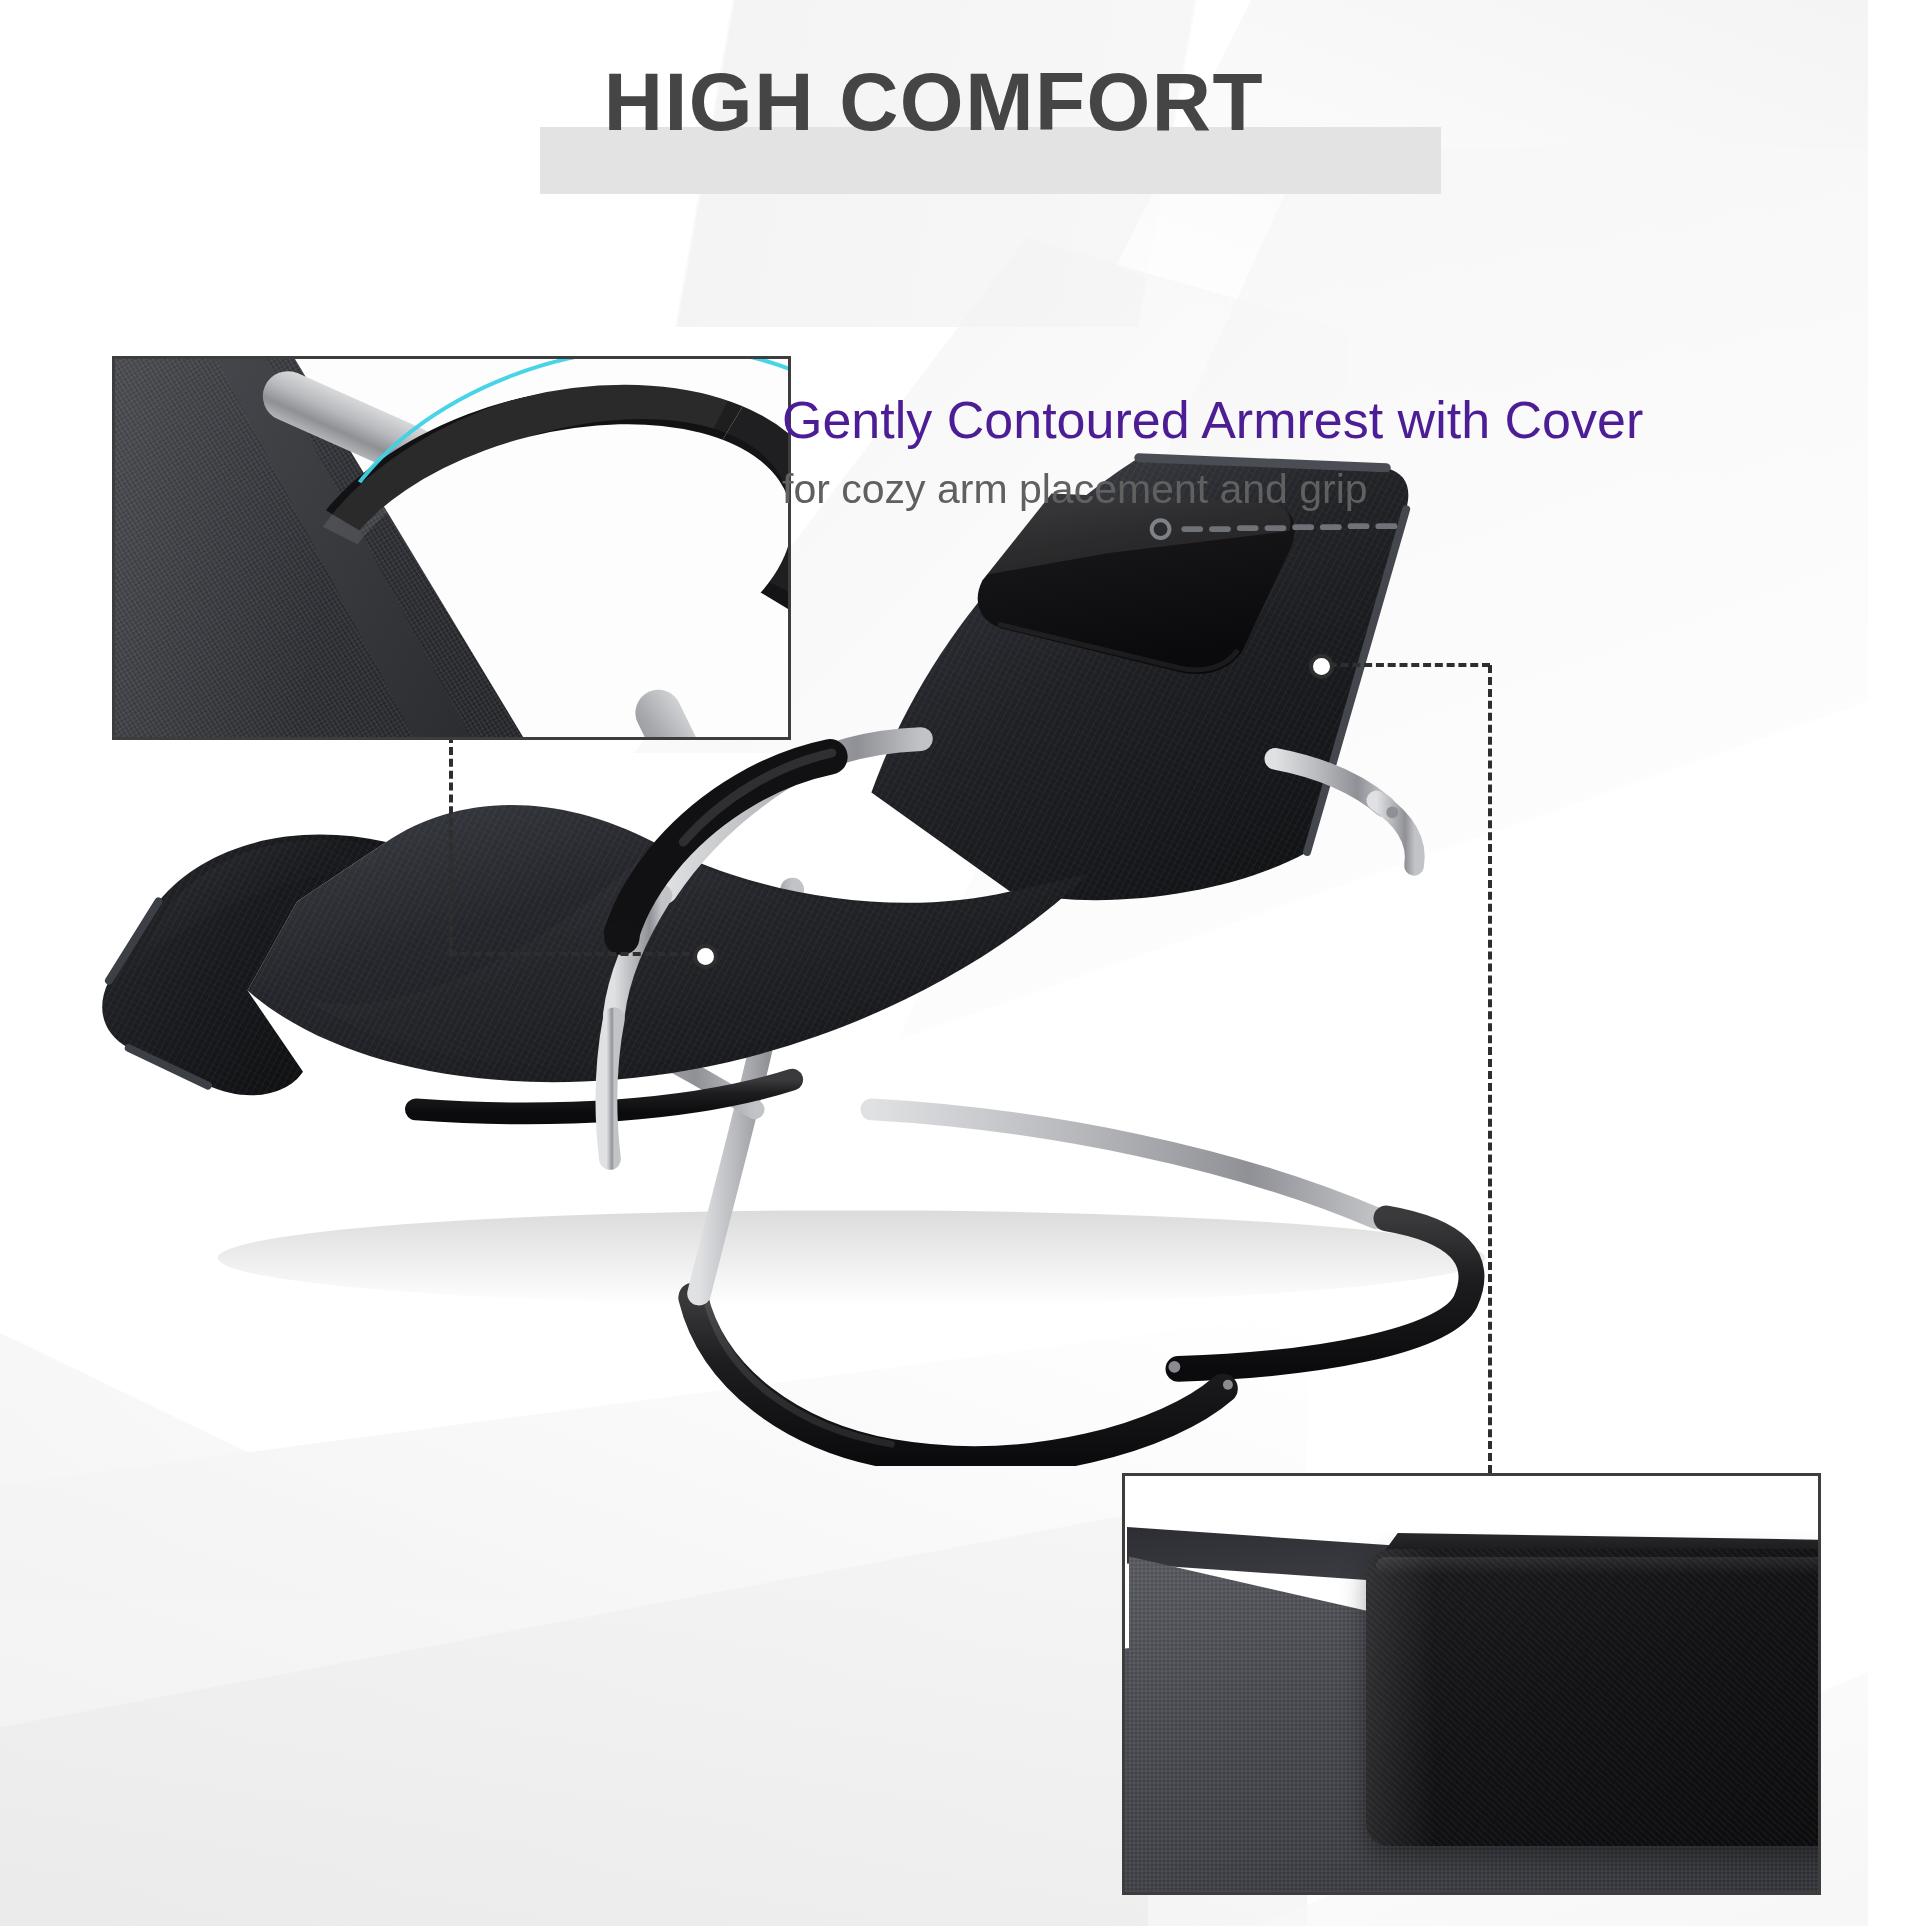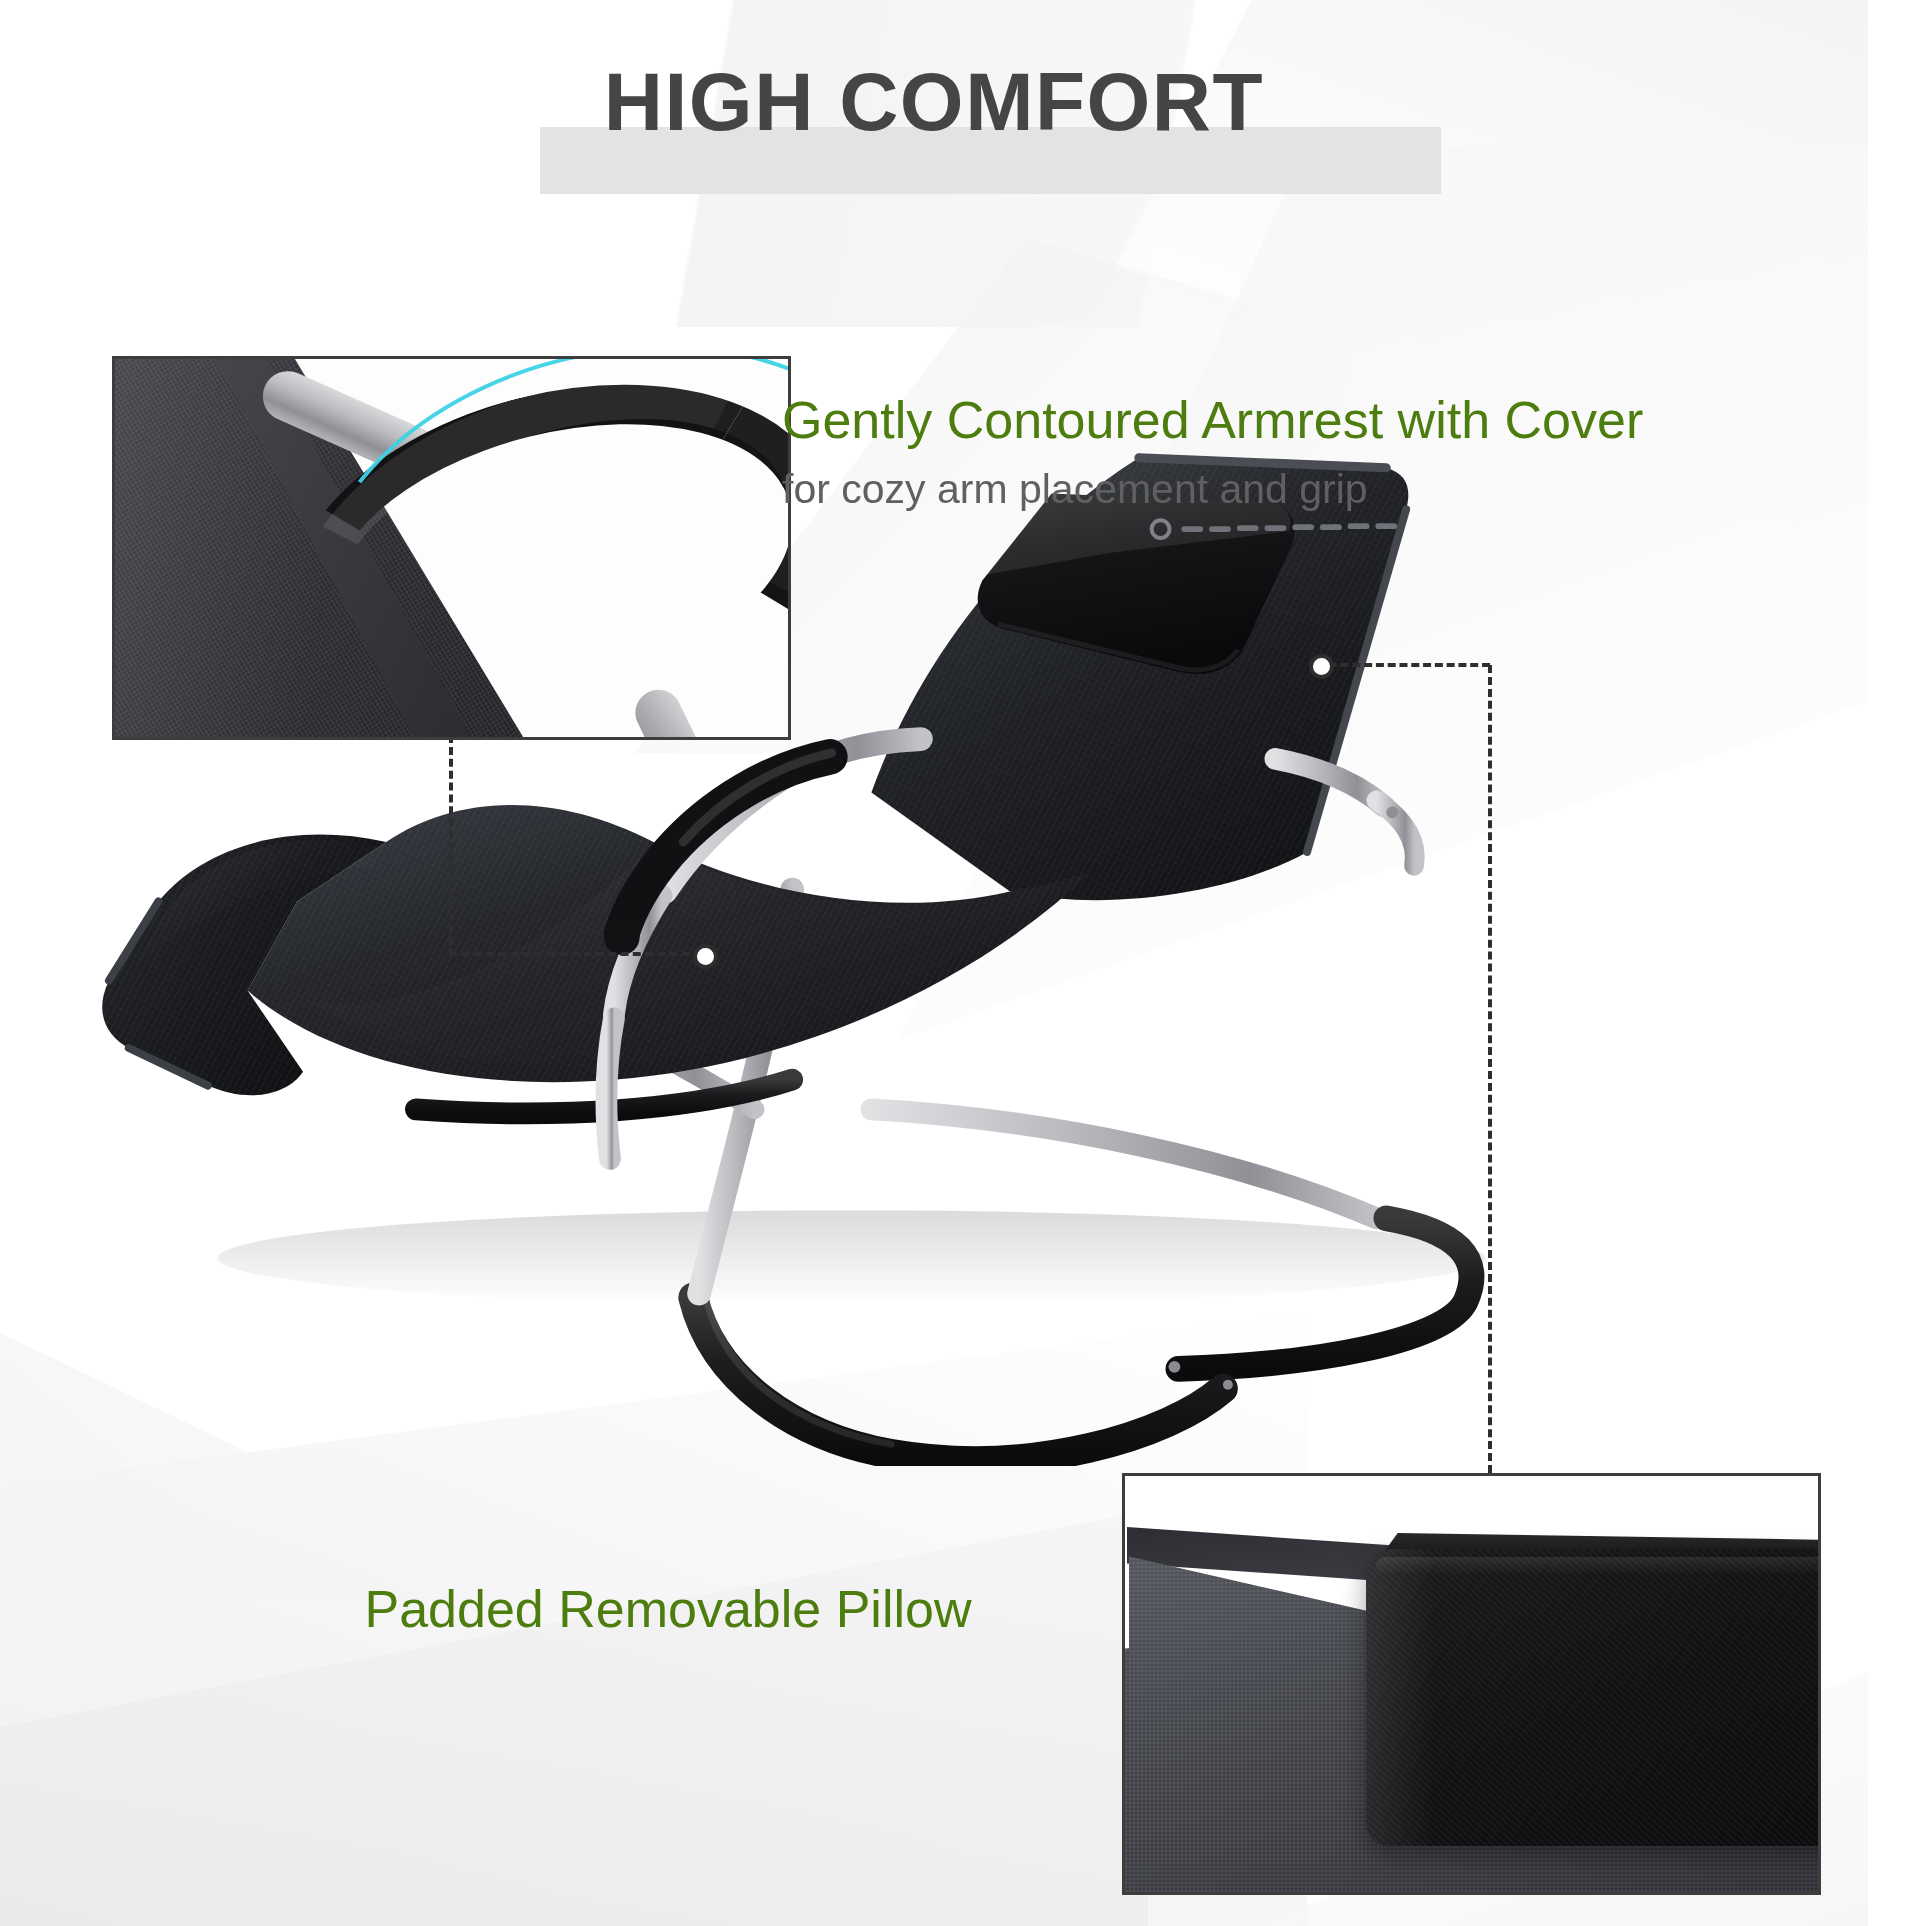--- a/index.html
+++ b/index.html
@@ -94,21 +94,21 @@
     letter-spacing: 1.5px;
     color: #454545;
     line-height: 1;
     white-space: nowrap;
   }
 
   
   .callout { position: absolute; }
   .callout .head {
     font-size: 52px;
-    color: #4d7c0f;
+    color: #4c1d95;
     line-height: 1.12;
     white-space: nowrap;
   }
   .callout .sub {
     font-size: 41px;
     color: #606060;
     line-height: 1.2;
     white-space: nowrap;
   }
   #callout-armrest {
@@ -514,17 +514,16 @@
       <div class="pillow-body"></div>
     </div>
   </div>
 
   <div class="callout" id="callout-armrest">
     <div class="head">Gently Contoured Armrest with Cover</div>
     <div class="sub">for cozy arm placement and grip</div>
   </div>
 
   <div class="callout" id="callout-pillow">
-    <div class="head">Padded Removable Pillow</div>
   </div>
 
 </div>
 
 
 </body></html>

